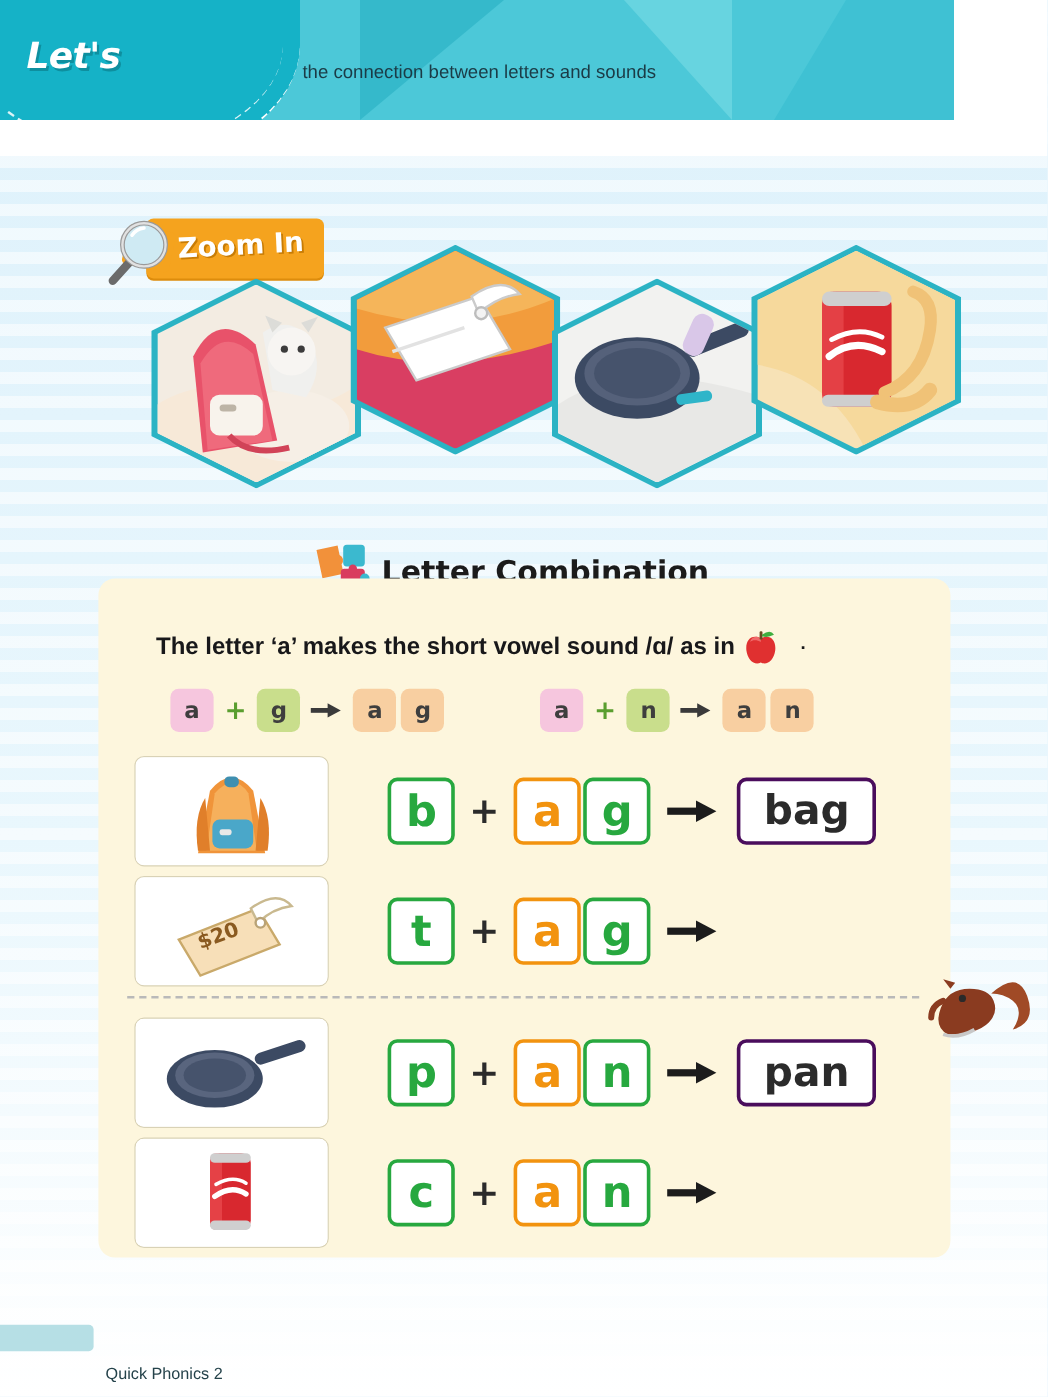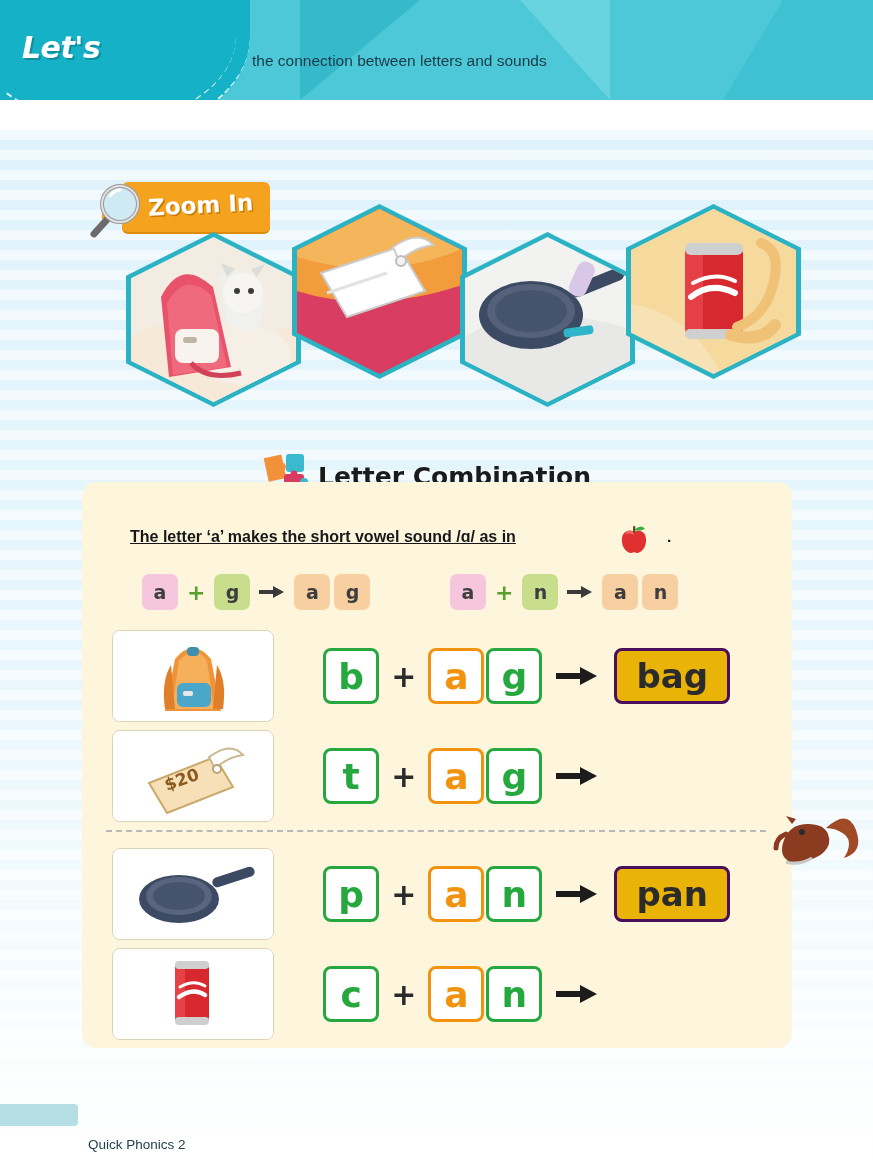--- a/index.html
+++ b/index.html
@@ -34,21 +34,21 @@
     position: absolute;
     left: 0; right: 0; top: 0;
     height: 130px;
     background: #ffffff;
   }
 
   
   .header {
     position: absolute;
     left: 0; top: 0;
-    width: 873px;
+    width: 795px;
     height: 100px;
     overflow: hidden;
   }
   .header-band {
     position: absolute;
     left: 0; top: 0;
     width: 873px;
     height: 100px;
     background: #4cc8d8;
   }
@@ -215,25 +215,24 @@
     left: 82px; top: 482px;
     width: 710px;
     height: 566px;
     background: #fdf6dd;
     border-radius: 14px;
   }
 
   .lead {
     position: absolute;
     left: 48px; top: 46px;
-    font-size: 16px;
+    font-size: 20px;
     font-weight: bold;
     color: #18181a;
     font-family: "Liberation Sans", sans-serif;
-    text-decoration: underline;
   }
   .apple {
     position: absolute;
     left: 537px; top: 42px;
     width: 30px; height: 32px;
   }
   .lead-period {
     position: absolute;
     left: 585px; top: 46px;
     font-size: 15.5px;
@@ -356,21 +355,21 @@
     width:0;height:0;
     border-top:9px solid transparent;
     border-bottom:9px solid transparent;
     border-left:17px solid #1c1c1c;
   }
 
   .word-box {
     width: 116px; height: 56px;
     border: 3.5px solid #4a0d5c;
     border-radius: 8px;
-    background: #eab308;
+    background: #ffffff;
     display: flex;
     align-items: center;
     justify-content: center;
     font-family: "DejaVu Sans", sans-serif;
     font-size: 34px;
     font-weight: bold;
     color: #2b2b2b;
     box-sizing: border-box;
   }
 

